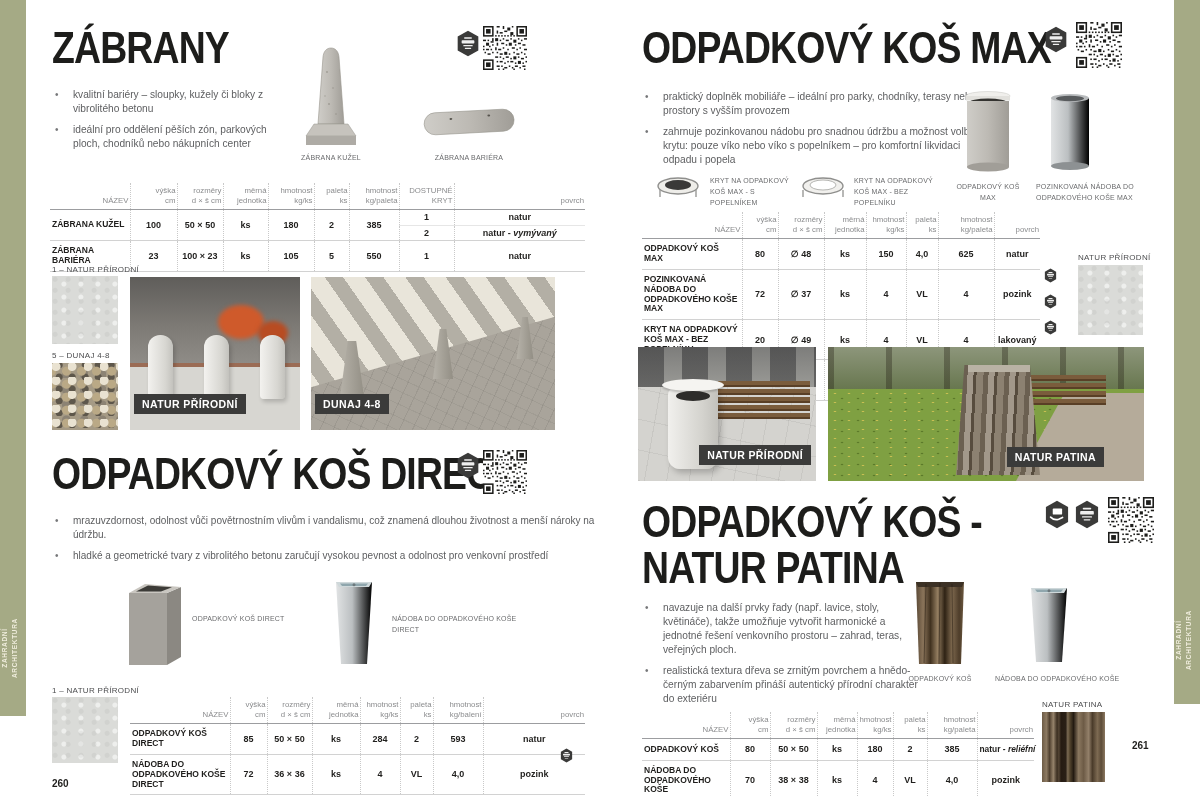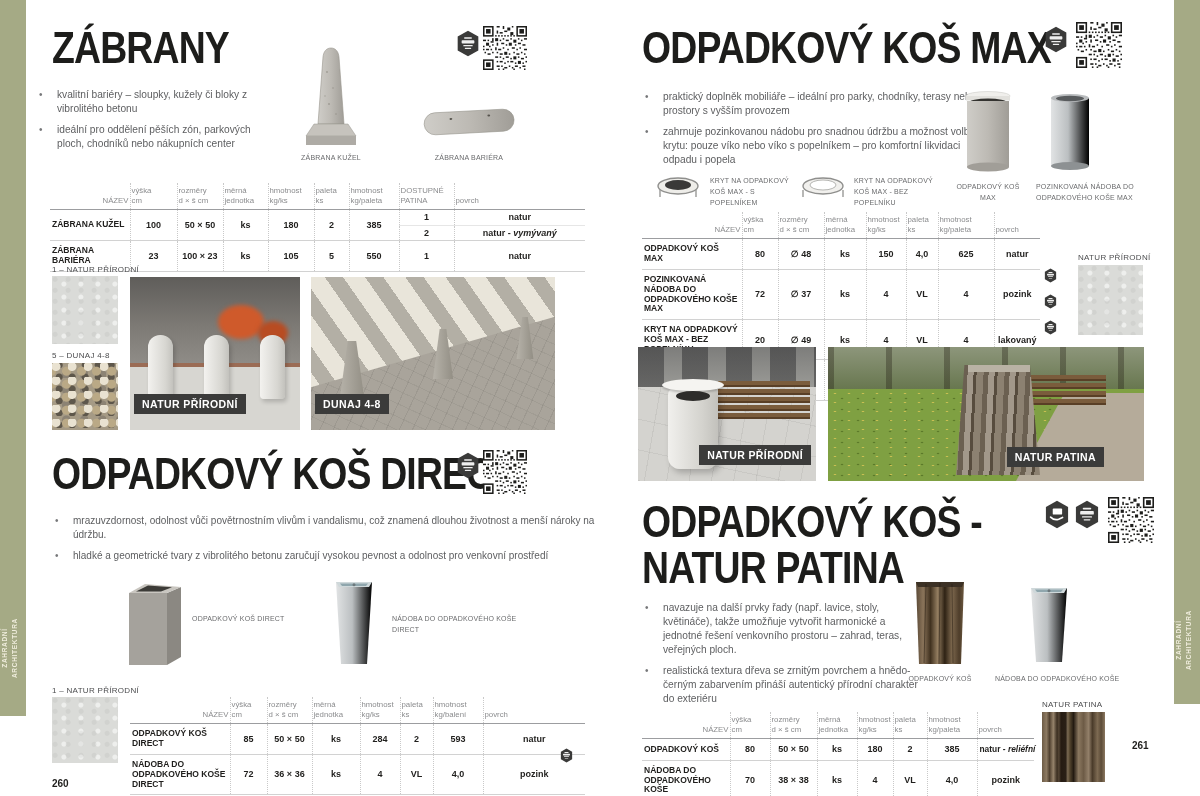--- a/index.html
+++ b/index.html
@@ -40,21 +40,21 @@
   .sw-bark { background:
       linear-gradient(90deg, transparent 26%, rgba(22,13,6,.85) 30% 38%, transparent 41%),
       linear-gradient(90deg,#6d5b46 0%,#8d7a62 7%,#50402f 12%,#96836b 18%,#3a2d20 24%,#7c6a54 30%,#a08d74 38%,#55462f 44%,#241b12 50%,#8a775f 58%,#6d5b46 66%,#93806a 74%,#4a3b2a 80%,#7d6a52 88%,#5d4c38 94%,#8a775f 100%); }
 
   
   .photo { position:absolute; overflow:hidden; background:#cfcfcb; }
   .plab { position:absolute; background:#3b3b3a; color:#fff; font-weight:bold; font-size:10.5px; letter-spacing:.4px; padding:4px 8px; white-space:nowrap; }
 
   
   .ptable { position:absolute; border-collapse:collapse; table-layout:fixed; }
-  .ptable th { font-weight:normal; font-size:7.8px; color:#8b8c8e; text-align:left; vertical-align:bottom; padding:3px 1px 4px; border-bottom:1px solid #9c9da0; line-height:1.25; }
+  .ptable th { font-weight:normal; font-size:7.8px; color:#8b8c8e; text-align:right; vertical-align:bottom; padding:3px 1px 4px; border-bottom:1px solid #9c9da0; line-height:1.25; }
   .ptable th:first-child { text-align:right; padding-left:2px; }
   .ptable .h1,.ptable .h2 { display:block; }
   .ptable td { font-size:9px; font-weight:bold; color:#201f1d; text-align:center; vertical-align:middle; padding:5px 2px; border-bottom:1px solid #d2d2d2; line-height:1.15; }
   .ptable td.name { text-align:left; padding-left:2px; font-size:8.5px; }
   .ptable th + th, .ptable td + td, .ptable td.bl { border-left:1px dotted #c9c9c9; }
   .ptable td.sub { border-bottom:1px solid #e6e6e6; padding:2px 2px; }
   .ptable tr.subrow td { padding:2px 2px; }
   .ptable em { font-style:italic; }
 
   .badge, .qr, .prod-art { position:absolute; }
@@ -255,21 +255,21 @@
   </div>
 
   <h1 class="title" style="left:52px;top:26px">ZÁBRANY</h1>
   <svg class="badge" style="left:456px;top:30px" width="24" height="27">
       <use href="#sym-hex"></use>
     </svg>
   <svg class="qr" style="left:483px;top:26px" width="44" height="44">
       <use href="#sym-qr"></use>
     </svg>
 
-  <div class="bullets" style="left:36px;top:88px;width:242px">
+  <div class="bullets" style="left:52px;top:88px;width:242px">
     <div class="bullet">kvalitní bariéry – sloupky, kužely či bloky z vibrolitého betonu</div>
     <div class="bullet">ideální pro oddělení pěších zón, parkových ploch, chodníků nebo nákupních center</div>
   </div>
 
   <svg class="prod-art" style="left:300px;top:44px" width="62" height="106" viewBox="0 0 62 106">
     <path d="M31 4 C26 4 23.5 8 23 13 L18 80 H44 L39 13 C38.5 8 36 4 31 4 Z" fill="url(#g-concrete)" stroke="#97948c" stroke-width="0.6"></path>
     <polygon points="14,80 48,80 56,92 6,92" fill="#c6c3bd" stroke="#97948c" stroke-width="0.5"></polygon>
     <rect x="6" y="92" width="50" height="9" fill="#aeaba5"></rect>
     <g fill="#86837b" opacity=".6">
       <circle cx="27" cy="28" r=".9"></circle>
@@ -326,21 +326,21 @@
       <th>
             <span class="h1">paleta</span>
             <span class="h2">ks</span>
           </th>
       <th>
             <span class="h1">hmotnost</span>
             <span class="h2">kg/paleta</span>
           </th>
       <th>
             <span class="h1">DOSTUPNÉ</span>
-            <span class="h2">PATINA</span>
+            <span class="h2">KRYT</span>
           </th>
       <th>
             <span class="h1">povrch</span>
           </th>
     </tr>
       </thead>
     <tbody>
       <tr>
         <td class="name" rowspan="2">ZÁBRANA KUŽEL</td>
         <td rowspan="2">100</td>

